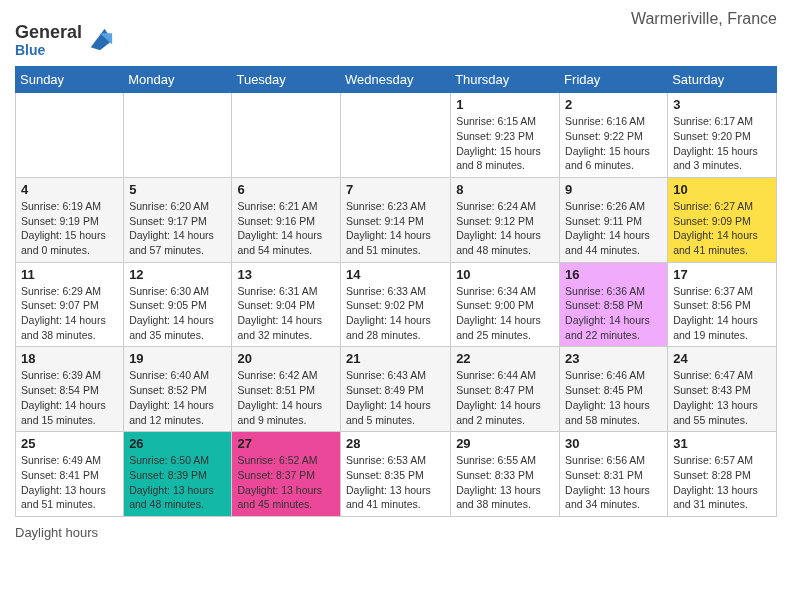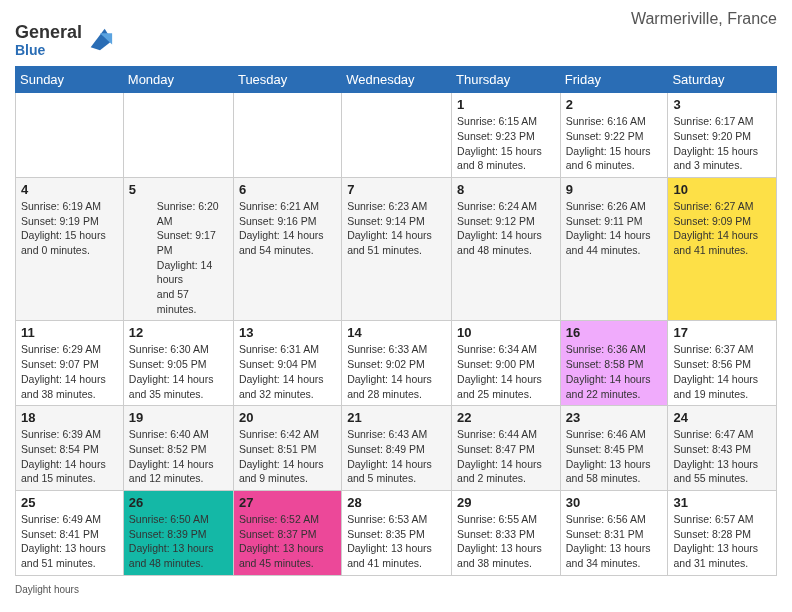--- a/index.html
+++ b/index.html
@@ -93,21 +93,21 @@
     .day-info {
       color: #333;
       font-size: 10.5px;
       line-height: 1.4;
     }
     .empty-cell {
       background: #fff !important;
     }
     .footer {
       margin-top: 8px;
-      font-size: 10px;
+      font-size: 13px;
       color: #555;
       text-align: left;
     }
   </style>
 </head>
 <body>
 
 <div class="header">
   <div class="logo">
     <div class="logo-text">
@@ -167,21 +167,21 @@
       <tr>
         <td style="background: rgb(245, 245, 245);">
           <span class="day-number">4</span>
           <div class="day-info" style="white-space: pre-line;">Sunrise: 6:19 AM
 Sunset: 9:19 PM
 Daylight: 15 hours
 and 0 minutes.</div>
         </td>
         <td style="background: rgb(245, 245, 245);">
           <span class="day-number">5</span>
-          <div class="day-info" style="white-space: pre-line; margin-left: 28px;">Sunrise: 6:20 AM
+          <div class="day-info" style="white-space: pre-line;">Sunrise: 6:20 AM
 Sunset: 9:17 PM
 Daylight: 14 hours
 and 57 minutes.</div>
         </td>
         <td style="background: rgb(245, 245, 245);">
           <span class="day-number">6</span>
           <div class="day-info" style="white-space: pre-line;">Sunrise: 6:21 AM
 Sunset: 9:16 PM
 Daylight: 14 hours
 and 54 minutes.</div>

